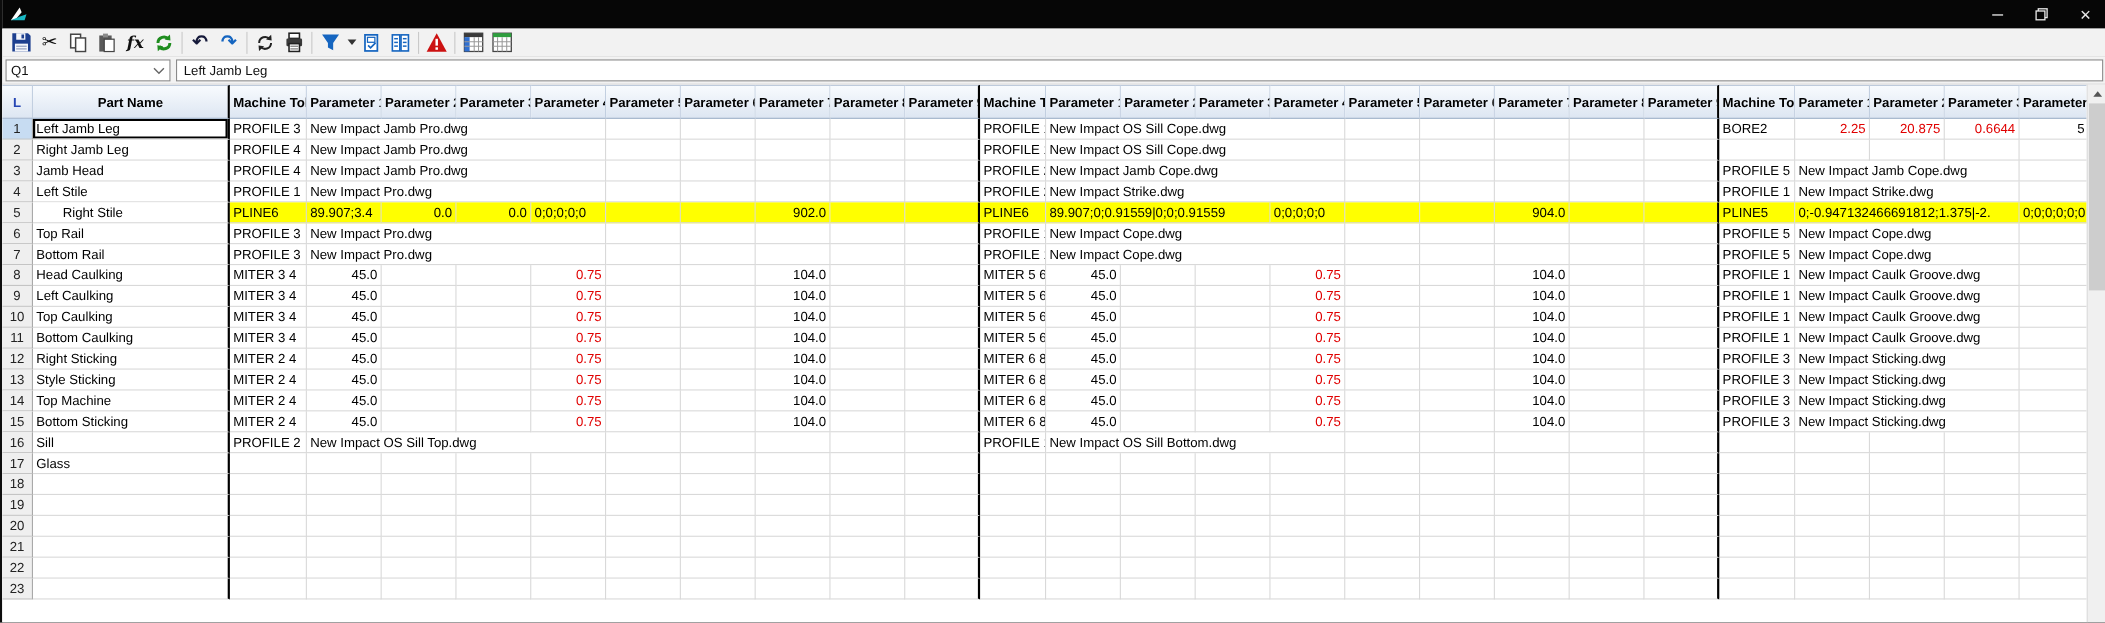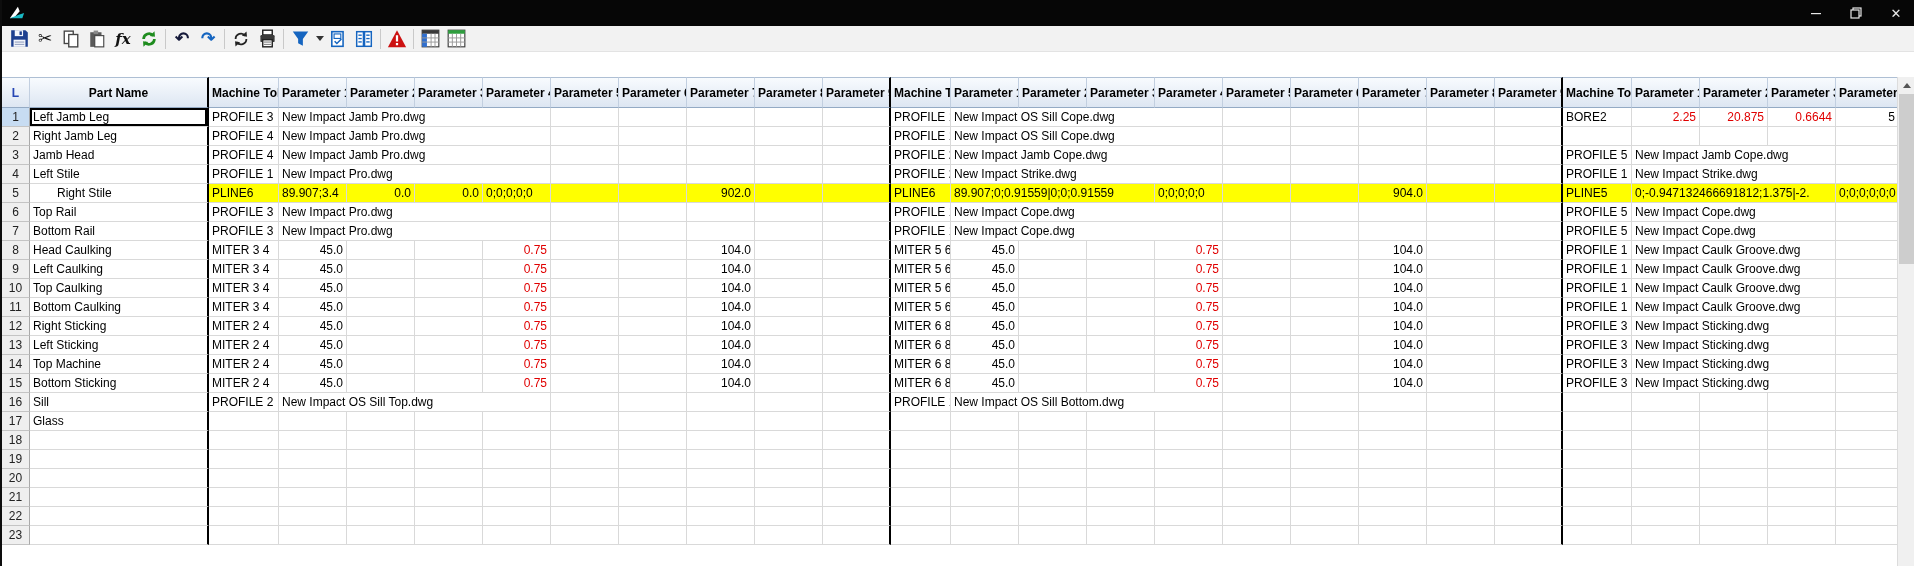--- a/index.html
+++ b/index.html
@@ -191,20 +191,31 @@
     </span>
     <span class="tbtn">
       <svg width="19" height="19" viewBox="0 0 16 16">
         <rect x="1" y="1" width="14" height="14" fill="#fff" stroke="#444" stroke-width="1"></rect>
         <rect x="1" y="1" width="14" height="3" fill="#2e9e3e"></rect>
         <path d="M1 7.5 h14 M1 11 h14 M4.5 4 v11 M8 4 v11 M11.5 4 v11" stroke="#9a9a9a" stroke-width="0.8"></path>
       </svg>
     </span>
   </div>
 
+  <div class="formulabar">
+    <div class="cellref">
+      <span>Q1</span>
+      <span class="chev">
+        <svg width="11" height="7" viewBox="0 0 11 7">
+            <path d="M1 1 L5.5 5.5 L10 1" stroke="#666" stroke-width="1.3" fill="none"></path>
+          </svg>
+      </span>
+    </div>
+    <div class="fvalue">Left Jamb Leg</div>
+  </div>
 
   <div class="grid-area">
     <table class="grid" id="grid">
       <colgroup id="grid-cols">
           <col style="width: 28px;">
           <col style="width: 179px;">
           <col style="width: 70px;">
           <col style="width: 68px;">
           <col style="width: 68px;">
           <col style="width: 68px;">
@@ -547,21 +558,21 @@
             <td></td>
             <td style="text-align: right;">104.0</td>
             <td></td>
             <td class="thick-r"></td>
             <td>PROFILE 3</td>
             <td colspan="3" style="text-align: left;">New Impact Sticking.dwg</td>
             <td></td>
           </tr>
           <tr>
             <td class="num">13</td>
-            <td class="part">Left Sticking</td>
+            <td class="part">Style Sticking</td>
             <td>MITER 2 4</td>
             <td style="text-align: right;">45.0</td>
             <td></td>
             <td></td>
             <td class="red" style="text-align: right;">0.75</td>
             <td></td>
             <td></td>
             <td style="text-align: right;">104.0</td>
             <td></td>
             <td class="thick-r"></td>

